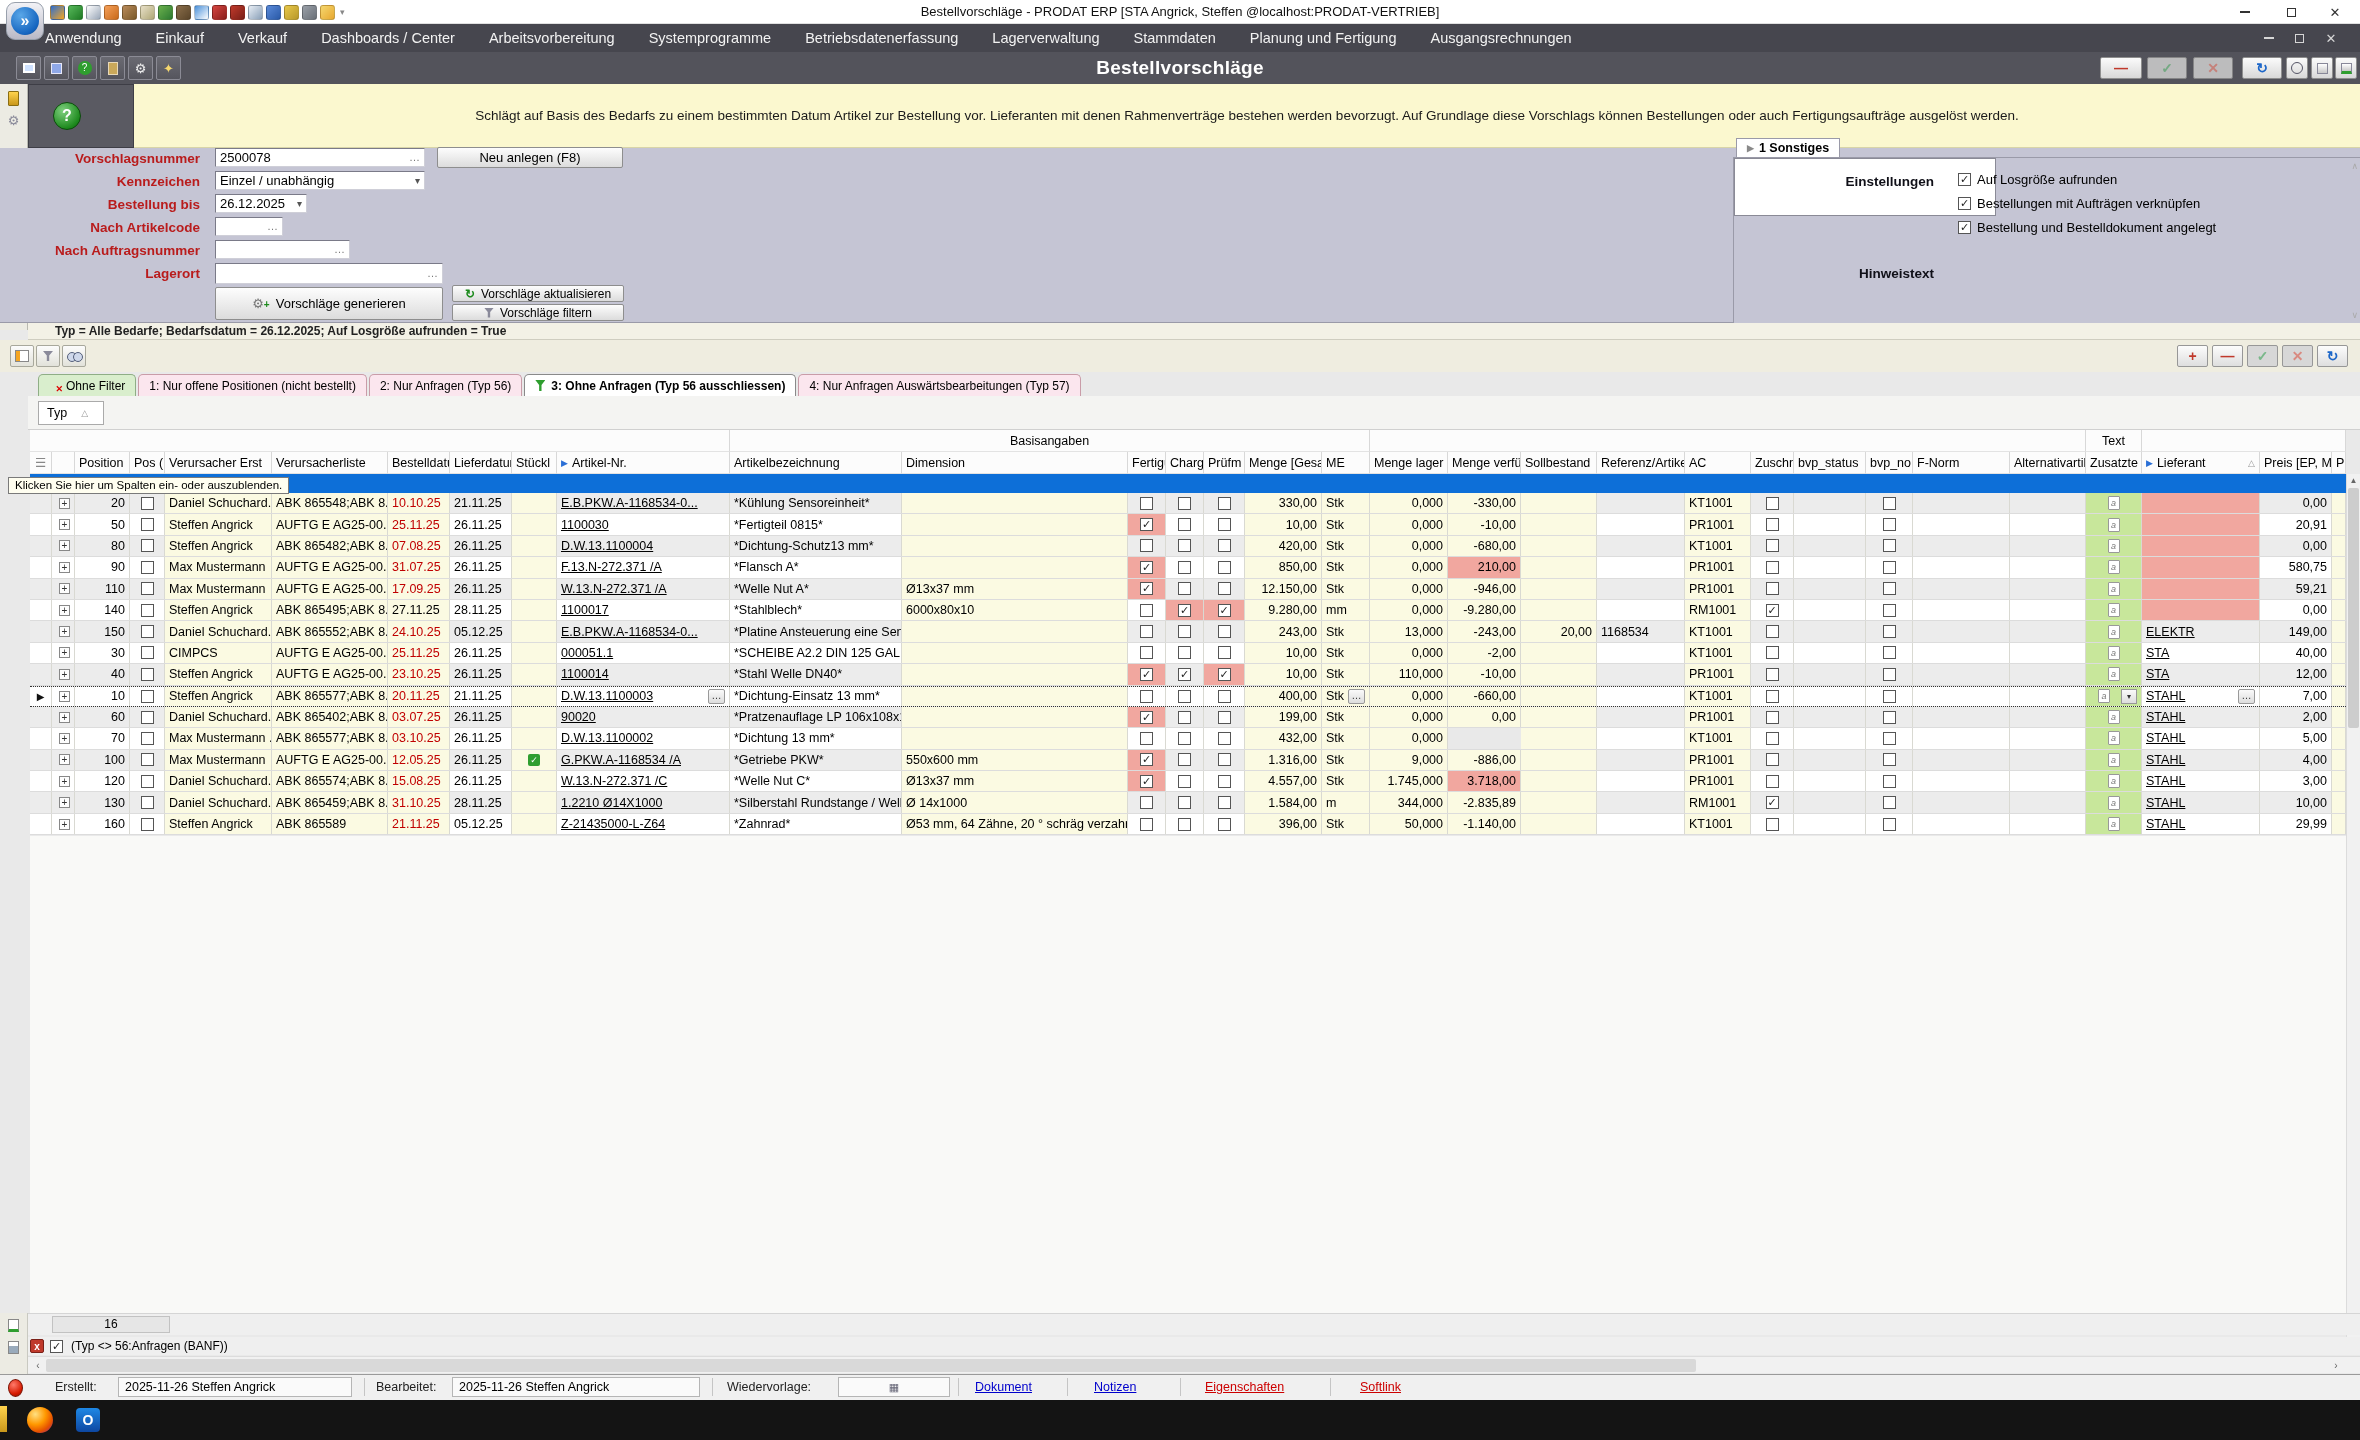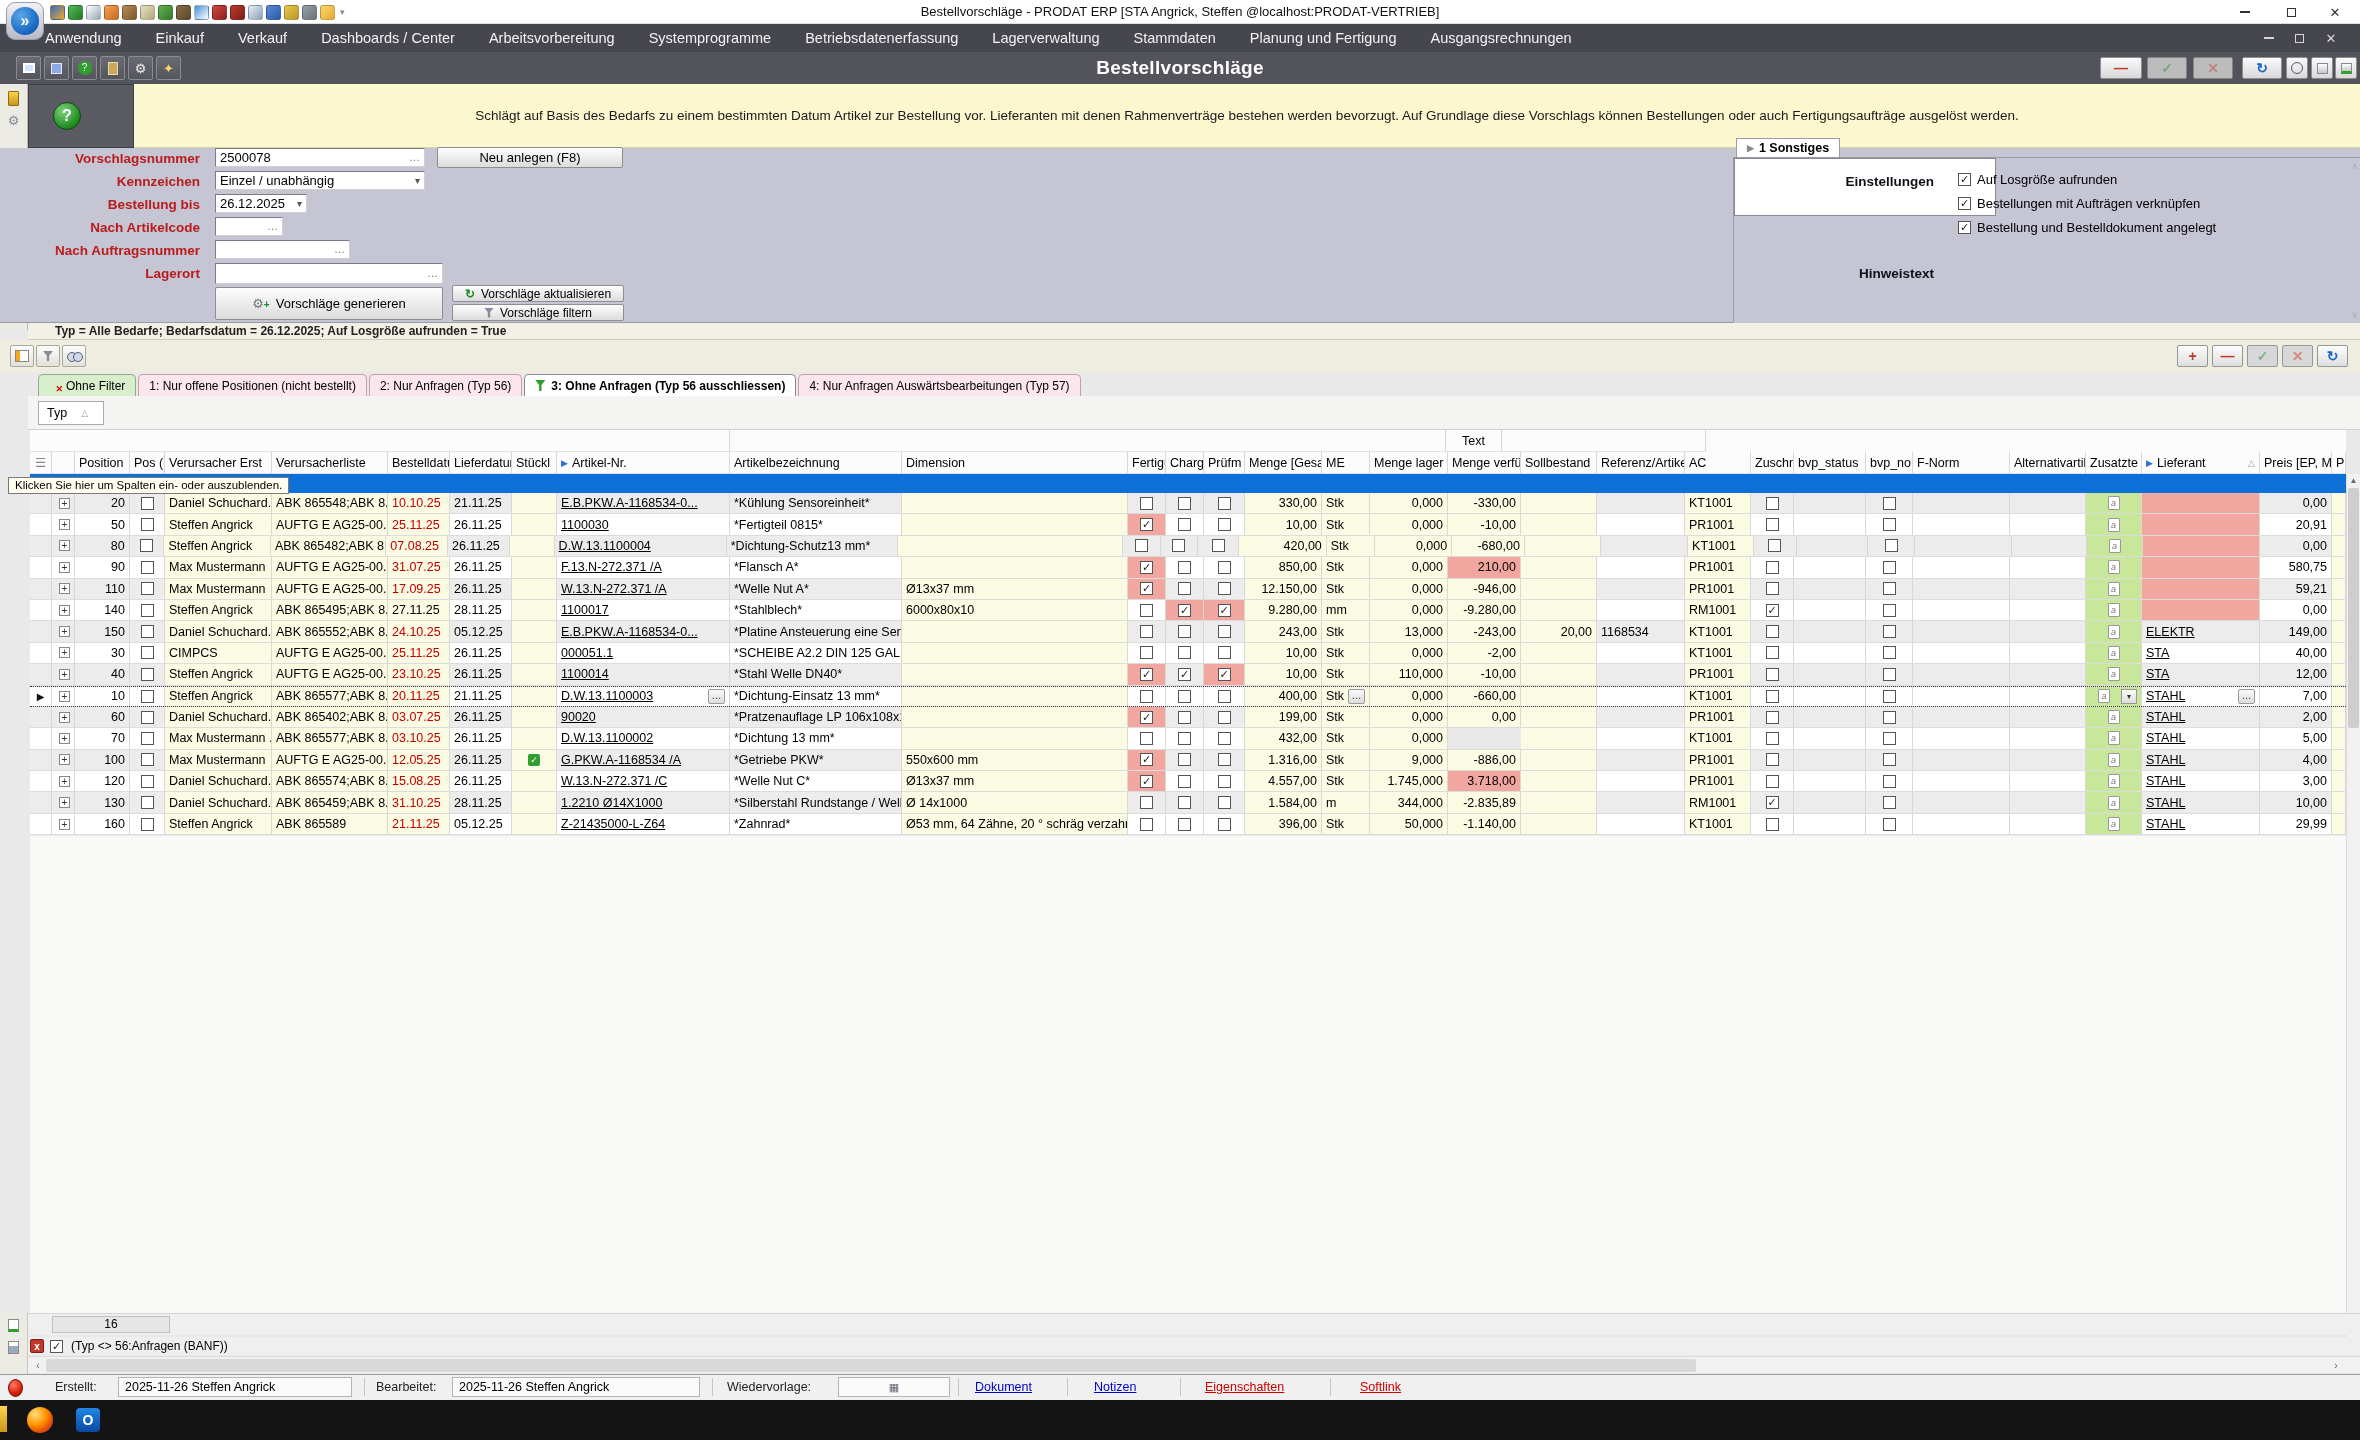--- a/index.html
+++ b/index.html
@@ -402,20 +402,21 @@
 <div class="abs" id="groupzone">
   <div id="typchip">
     <span>Typ</span>
       <span class="tri">△</span>
   </div>
 </div>
 
 <div class="abs" id="grid">
     <div class="hrow">
       <div class="th center" style="width: 700px;"></div>
+      <div class="th center" style="width: 640px;">Basisangaben</div>
       <div class="th center" style="width: 716px;"></div>
       <div class="th center" style="width: 56px;">Text</div>
       <div class="th center" style="width: 204px;"></div>
     </div>
     <div class="hrow">
       <div class="th" style="width: 22px; justify-content: center; color: rgb(136, 136, 136);">☰</div>
       <div class="th" style="width: 23px;">
         <span></span>
       </div>
       <div class="th" style="width: 55px;">
@@ -643,21 +644,21 @@
       <div class="td y" style="width: 226px;"></div>
       <div class="td odd" style="width: 38px; justify-content: center;">
         <span class="cb"></span>
       </div>
       <div class="td odd" style="width: 38px; justify-content: center;">
         <span class="cb"></span>
       </div>
       <div class="td odd" style="width: 41px; justify-content: center;">
         <span class="cb"></span>
       </div>
-      <div class="td y num" style="width: 88px;">420,00</div>
+      <div class="td y num" style="width: 77px;">420,00</div>
       <div class="td y" style="width: 48px;">
         <span>Stk</span>
       </div>
       <div class="td y num" style="width: 78px;">0,000</div>
       <div class="td y num" style="width: 73px;">-680,00</div>
       <div class="td y num" style="width: 76px;"></div>
       <div class="td odd" style="width: 88px;"></div>
       <div class="td y" style="width: 66px;">KT1001</div>
       <div class="td odd" style="width: 43px; justify-content: center;">
         <span class="cb"></span>

